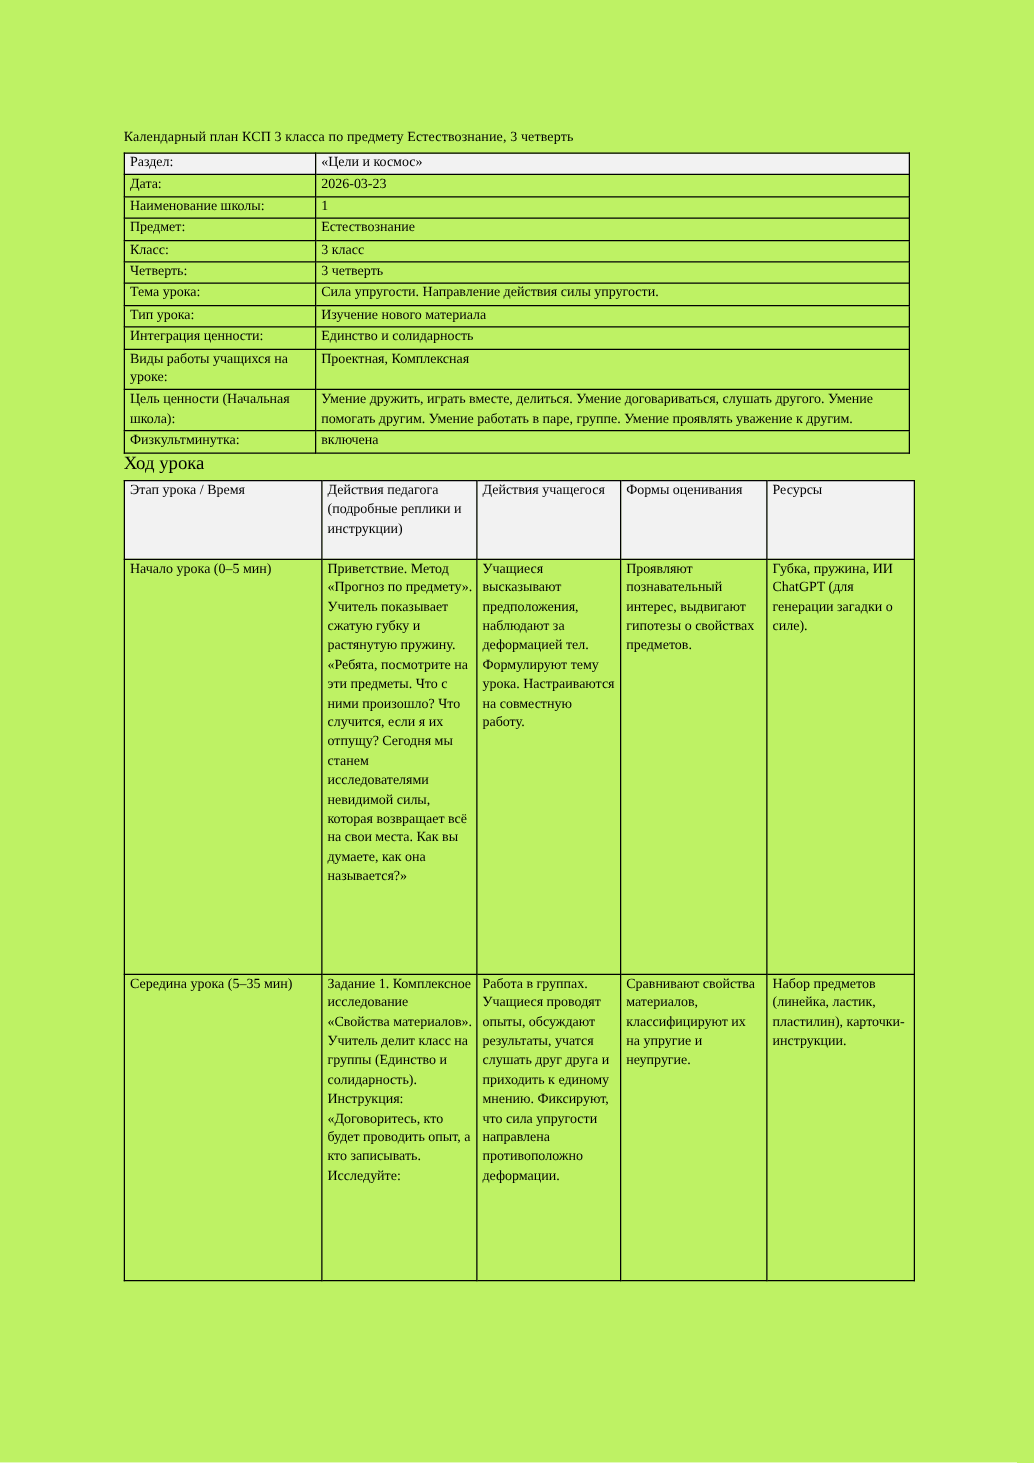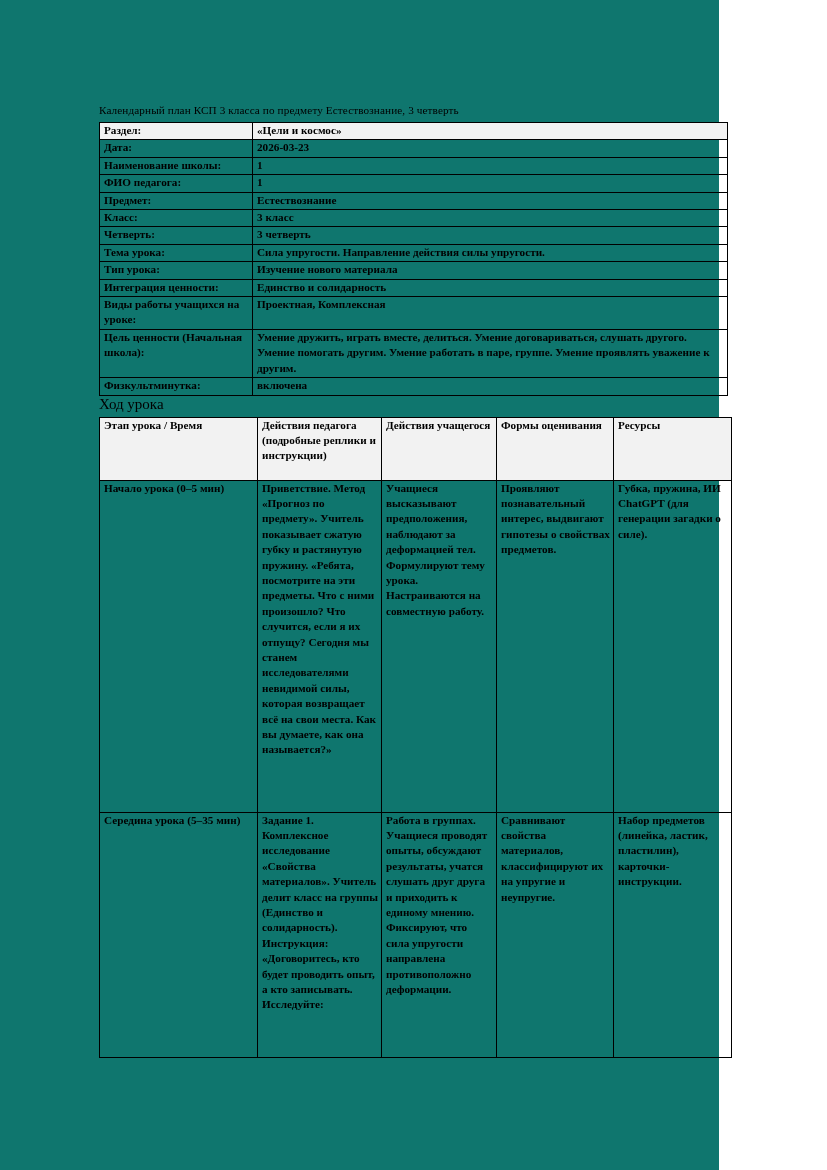--- a/index.html
+++ b/index.html
@@ -10,46 +10,46 @@
   }
   body {
     width: 827px;
     height: 1170px;
     font-family: "Liberation Serif", "DejaVu Serif", serif;
     color: #000000;
     -webkit-font-smoothing: antialiased;
   }
   .page {
     position: relative;
-    width: 719px;
+    width: 827px;
     height: 1170px;
     box-sizing: border-box;
     padding: 103px 100px 0 99px;
-    background: #0f766e;
+    background: #bef264;
   }
   .doc-title {
     font-size: 11.2px;
     line-height: 14px;
     margin: 0 0 5px 0;
     white-space: nowrap;
     letter-spacing: 0.01em;
   }
   table {
     border-collapse: collapse;
     width: 628px;
     table-layout: fixed;
     font-size: 11.2px;
     line-height: 15.4px;
   }
   table td, table th {
     border: 1px solid #000000;
     padding: 0px 3px 1px 4px;
     vertical-align: top;
     text-align: left;
-    font-weight: bold;
+    font-weight: normal;
     word-wrap: break-word;
     overflow-wrap: break-word;
     hyphens: none;
   }
   
   .info-table col.c1 { width: 153px; }
   .info-table col.c2 { width: 475px; }
   .info-table tr.shaded td { background: #f2f2f2; }
 
   
@@ -87,24 +87,20 @@
       <tr class="shaded">
         <td>Раздел:</td>
         <td>«Цели и космос»</td>
       </tr>
       <tr>
         <td>Дата:</td>
         <td>2026-03-23</td>
       </tr>
       <tr>
         <td>Наименование школы:</td>
-        <td>1</td>
-      </tr>
-      <tr>
-        <td>ФИО педагога:</td>
         <td>1</td>
       </tr>
       <tr>
         <td>Предмет:</td>
         <td>Естествознание</td>
       </tr>
       <tr>
         <td>Класс:</td>
         <td>3 класс</td>
       </tr>

